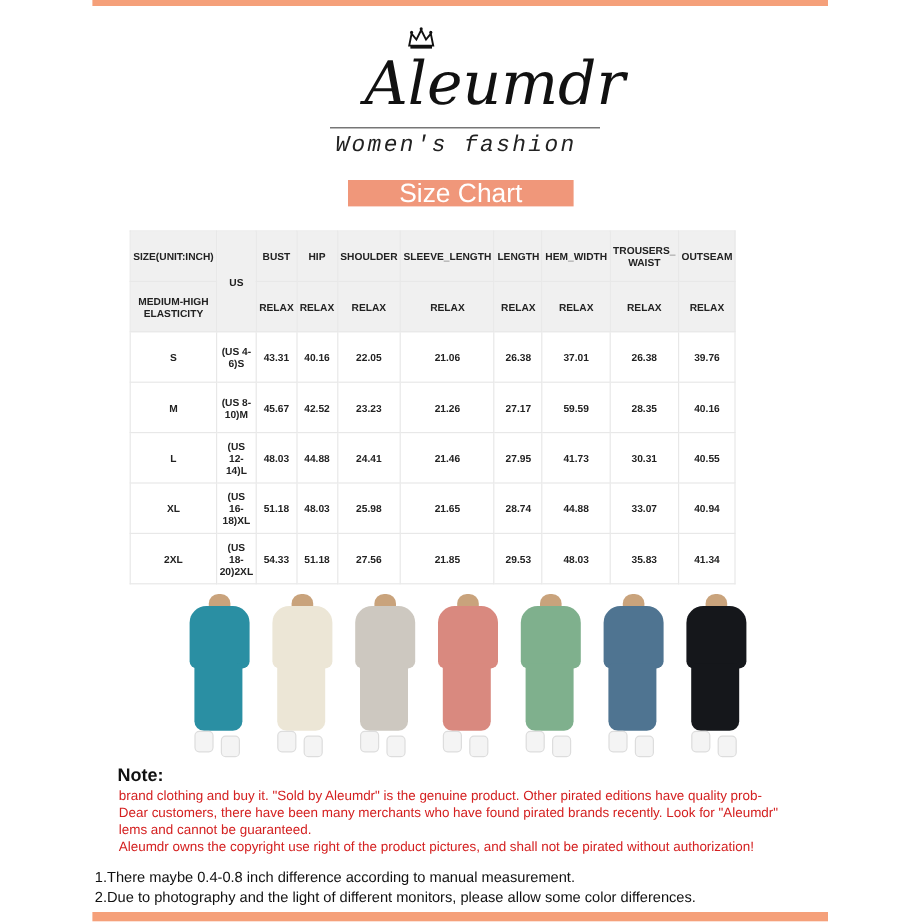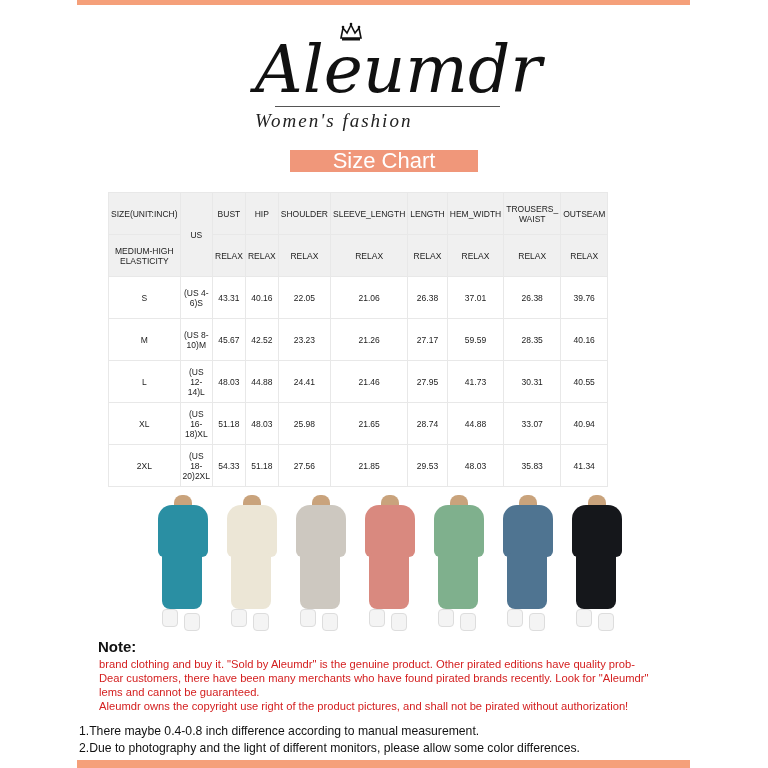--- a/index.html
+++ b/index.html
@@ -4,33 +4,33 @@
 <style>
   * { box-sizing: border-box; margin: 0; padding: 0; }
   html, body { width: 768px; height: 768px; background: #ffffff; overflow: hidden; }
   body { position: relative; font-family: "Liberation Sans", sans-serif; }
 
   .bar-top { position: absolute; left: 77px; top: 0; width: 613px; height: 5px; }
   .bar-bottom { position: absolute; left: 77px; top: 760px; width: 613px; height: 8px; }
 
   .logo { position: absolute; left: 255px; top: 20px; width: 250px; height: 115px; }
   .crown { position: absolute; left: 84px; top: 2px; width: 24px; height: 20px; }
-  .brand { position: absolute; left: 0; top: 14px; width: 250px; text-align: left;
-    font-family: "DejaVu Serif", serif; font-style: italic; font-size: 66px; color: #111;
+  .brand { position: absolute; left: 16px; top: 14px; width: 250px; text-align: right;
+    font-family: "DejaVu Serif", serif; font-style: italic; font-size: 50px; color: #111;
     letter-spacing: 0px; line-height: 72px; }
   .brand-rule { position: absolute; left: 20px; top: 86px; width: 225px; height: 1px; background: #555; }
-  .tagline { position: absolute; left: 0; top: 90px; width: 250px; text-align: left;
-    font-family: Liberation Serif, serif; font-style: italic; font-size: 19px; color: #222;
+  .tagline { position: absolute; left: 0; top: 90px; width: 250px; text-align: center;
+    font-family: Liberation Mono, monospace; font-style: italic; font-size: 19px; color: #222;
     letter-spacing: 2px; }
 
   .size-chart-banner { position: absolute; left: 290px; top: 150px; width: 188px; height: 22px;
     color: #fff; font-size: 22px; text-align: center; line-height: 22px; }
 
   .size-table { position: absolute; left: 108px; top: 192px; width: 459px; border-collapse: collapse;
-    font-size: 8.5px; font-weight: normal; color: #222; border-radius: 16px; }
+    font-size: 8.5px; font-weight: bold; color: #222; border-radius: 16px; }
   .size-table td { border: 1px solid #e8e8e8; text-align: center; vertical-align: middle; padding: 0 2px; }
   .size-table tr.hdr td { background: #f0f0f0; height: 42px; }
   .size-table tr.row td { background: #fff; height: 42px; }
 
   .models { position: absolute; left: 150px; top: 493px; width: 480px; height: 142px; display: flex; justify-content: space-between; }
   .model { position: relative; width: 66px; height: 142px; }
   .m-head { position: absolute; left: 24px; top: 2px; width: 18px; height: 14px; background: #c9a37c; border-radius: 8px 8px 4px 4px; }
   .m-top { position: absolute; left: 8px; top: 12px; width: 50px; height: 52px; border-radius: 14px 14px 6px 6px; }
   .m-pants { position: absolute; left: 12px; top: 60px; width: 40px; height: 56px; border-radius: 4px 4px 8px 8px; }
   .m-shoe1 { position: absolute; left: 12px; top: 116px; width: 16px; height: 18px; background: #f4f4f4; border: 1px solid #ddd; border-radius: 4px; }

